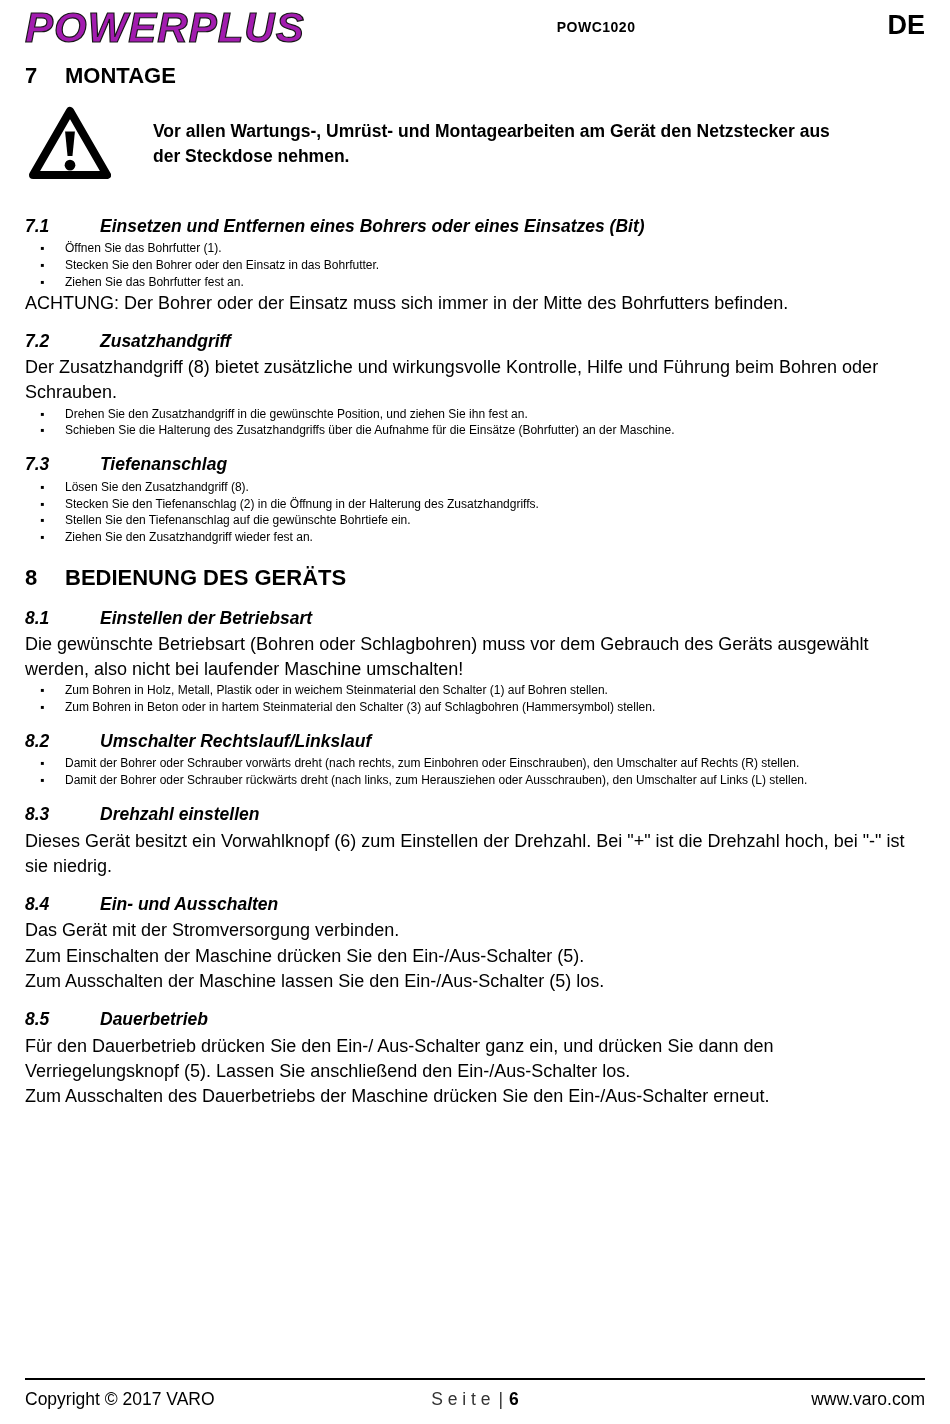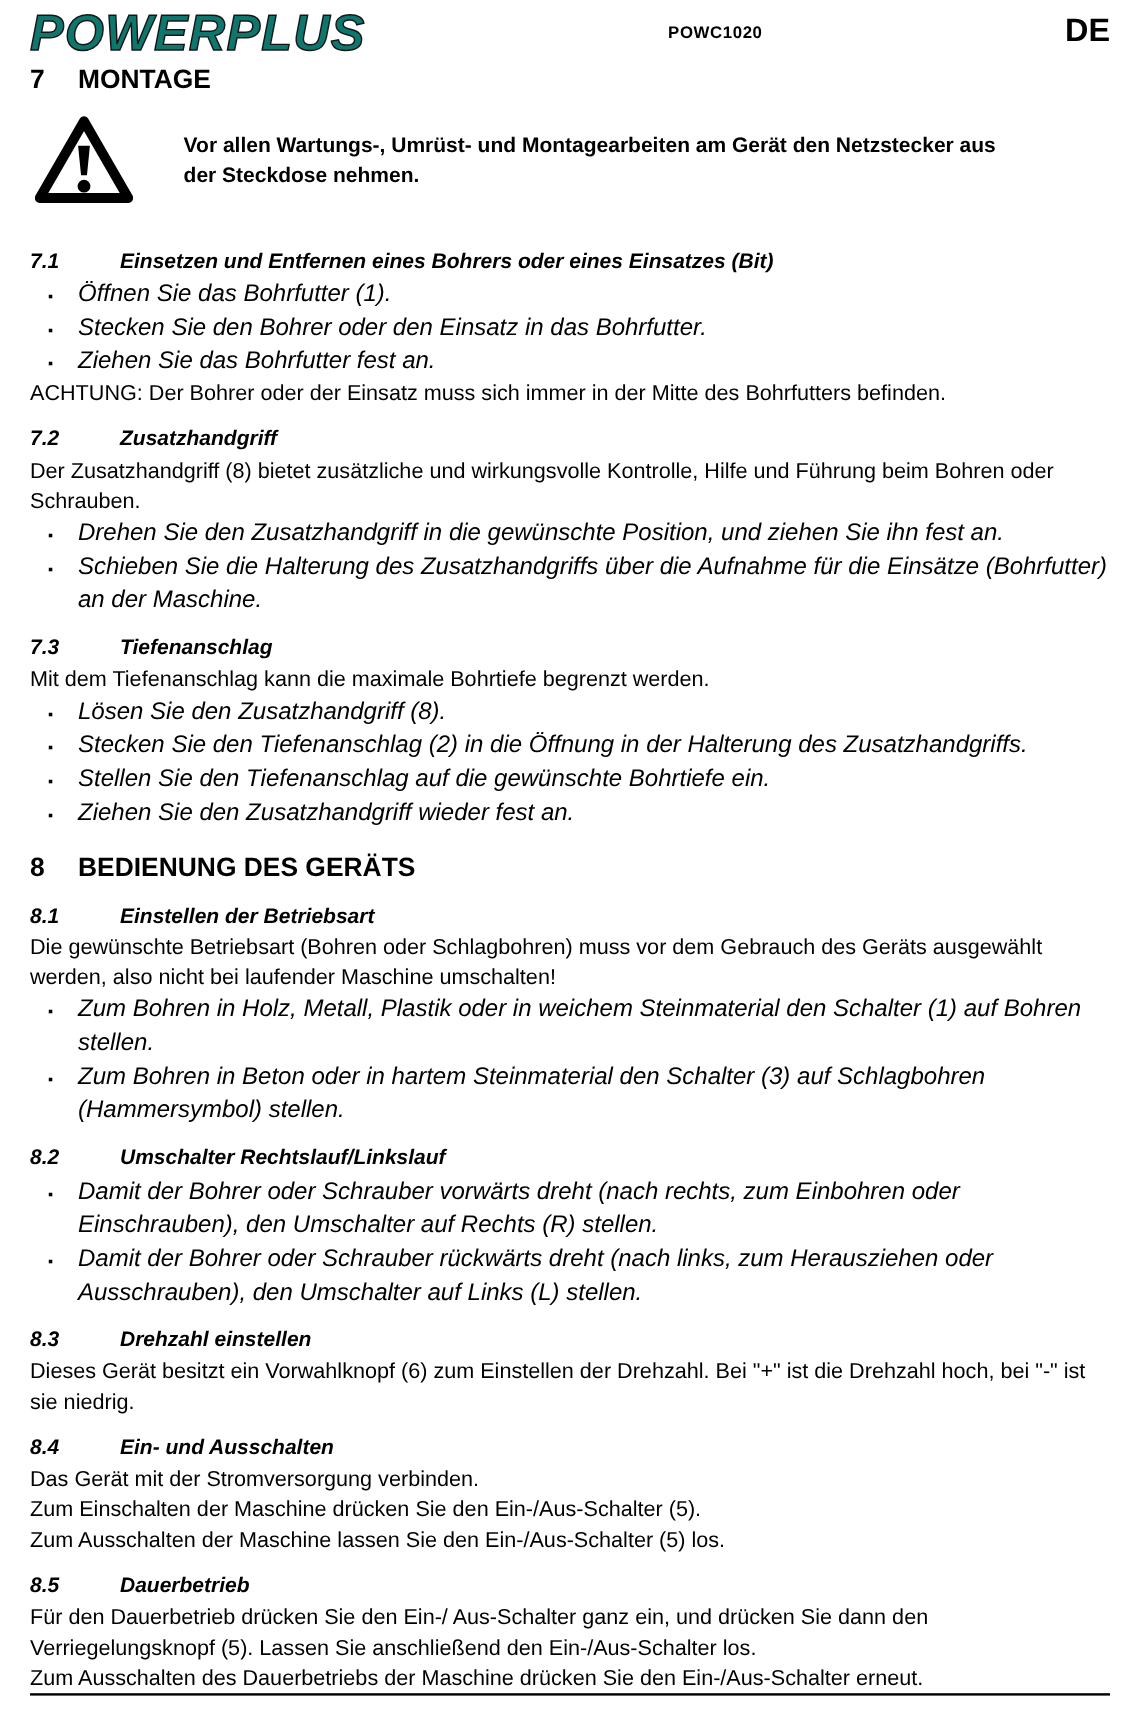--- a/index.html
+++ b/index.html
@@ -19,58 +19,58 @@
     overflow: hidden;
     position: relative;
   }
   
   .hdr { display: flex; align-items: flex-start; }
   .brand {
     font-size: 42px;
     font-weight: 900;
     font-style: italic;
     letter-spacing: 1px;
-    color: #0f766e;
+    color: #a21caf;
     -webkit-text-stroke: 1.2px #151515;
     line-height: 1.05;
     white-space: nowrap;
   }
   .model {
     flex: 1;
     text-align: center;
     font-weight: bold;
     font-size: 14px;
     padding-top: 13px;
     letter-spacing: 0.5px;
   }
   .lang { font-weight: bold; font-size: 27px; padding-top: 4px; }
 
   
   .h1 { font-size: 22px; font-weight: bold; line-height: 1.3; }
   .h1 .num { display: inline-block; width: 40px; }
-  .h1.top { margin-top: 2px; }
+  .h1.top { margin-top: 12px; }
   .h1.mid { margin-top: 18px; margin-bottom: 0; }
   .h2 { font-size: 17.5px; font-weight: bold; font-style: italic; margin-top: 13px; margin-bottom: 2px; line-height: 1.4; }
   .h2 .num { display: inline-block; width: 75px; }
 
   
   .warn { display: flex; margin: 14px 0 16px 4px; align-items: flex-start; }
   .warn-icon { flex: 0 0 82px; margin-right: 42px; }
   .warn-text {
     font-weight: bold;
     font-size: 17.5px;
     line-height: 1.42;
     max-width: 680px;
     padding-top: 14px;
   }
 
   
   p.body, .note { font-size: 18px; line-height: 1.4; }
   ul.bullets { list-style: none; }
-  ul.bullets li { display: flex; padding-left: 15px; font-size: 20px; line-height: 1.4; font-style: italic; }
+  ul.bullets li { display: flex; padding-left: 15px; font-size: 12px; line-height: 1.4; }
   .sq { flex: 0 0 25px; }
   .sq::before { content: "▪"; font-size: 12px; }
   ul.bullets li .btext { flex: 1; }
 
   
   .footer {
     margin-top: auto;
     border-top: 2px solid #000;
     display: flex;
     align-items: baseline;
@@ -140,21 +140,20 @@
       </li>
     <li>
         <span class="sq"></span>
         <span class="btext">Schieben Sie die Halterung des Zusatzhandgriffs über die Aufnahme für die Einsätze (Bohrfutter) an der Maschine.</span>
       </li>
   </ul>
 
   <div class="h2">
     <span class="num">7.3</span><span>Tiefenanschlag</span>
   </div>
-  <p class="body">Mit dem Tiefenanschlag kann die maximale Bohrtiefe begrenzt werden.</p>
   <ul class="bullets">
     <li>
         <span class="sq"></span>
         <span class="btext">Lösen Sie den Zusatzhandgriff (8).</span>
       </li>
     <li>
         <span class="sq"></span>
         <span class="btext">Stecken Sie den Tiefenanschlag (2) in die Öffnung in der Halterung des Zusatzhandgriffs.</span>
       </li>
     <li>

